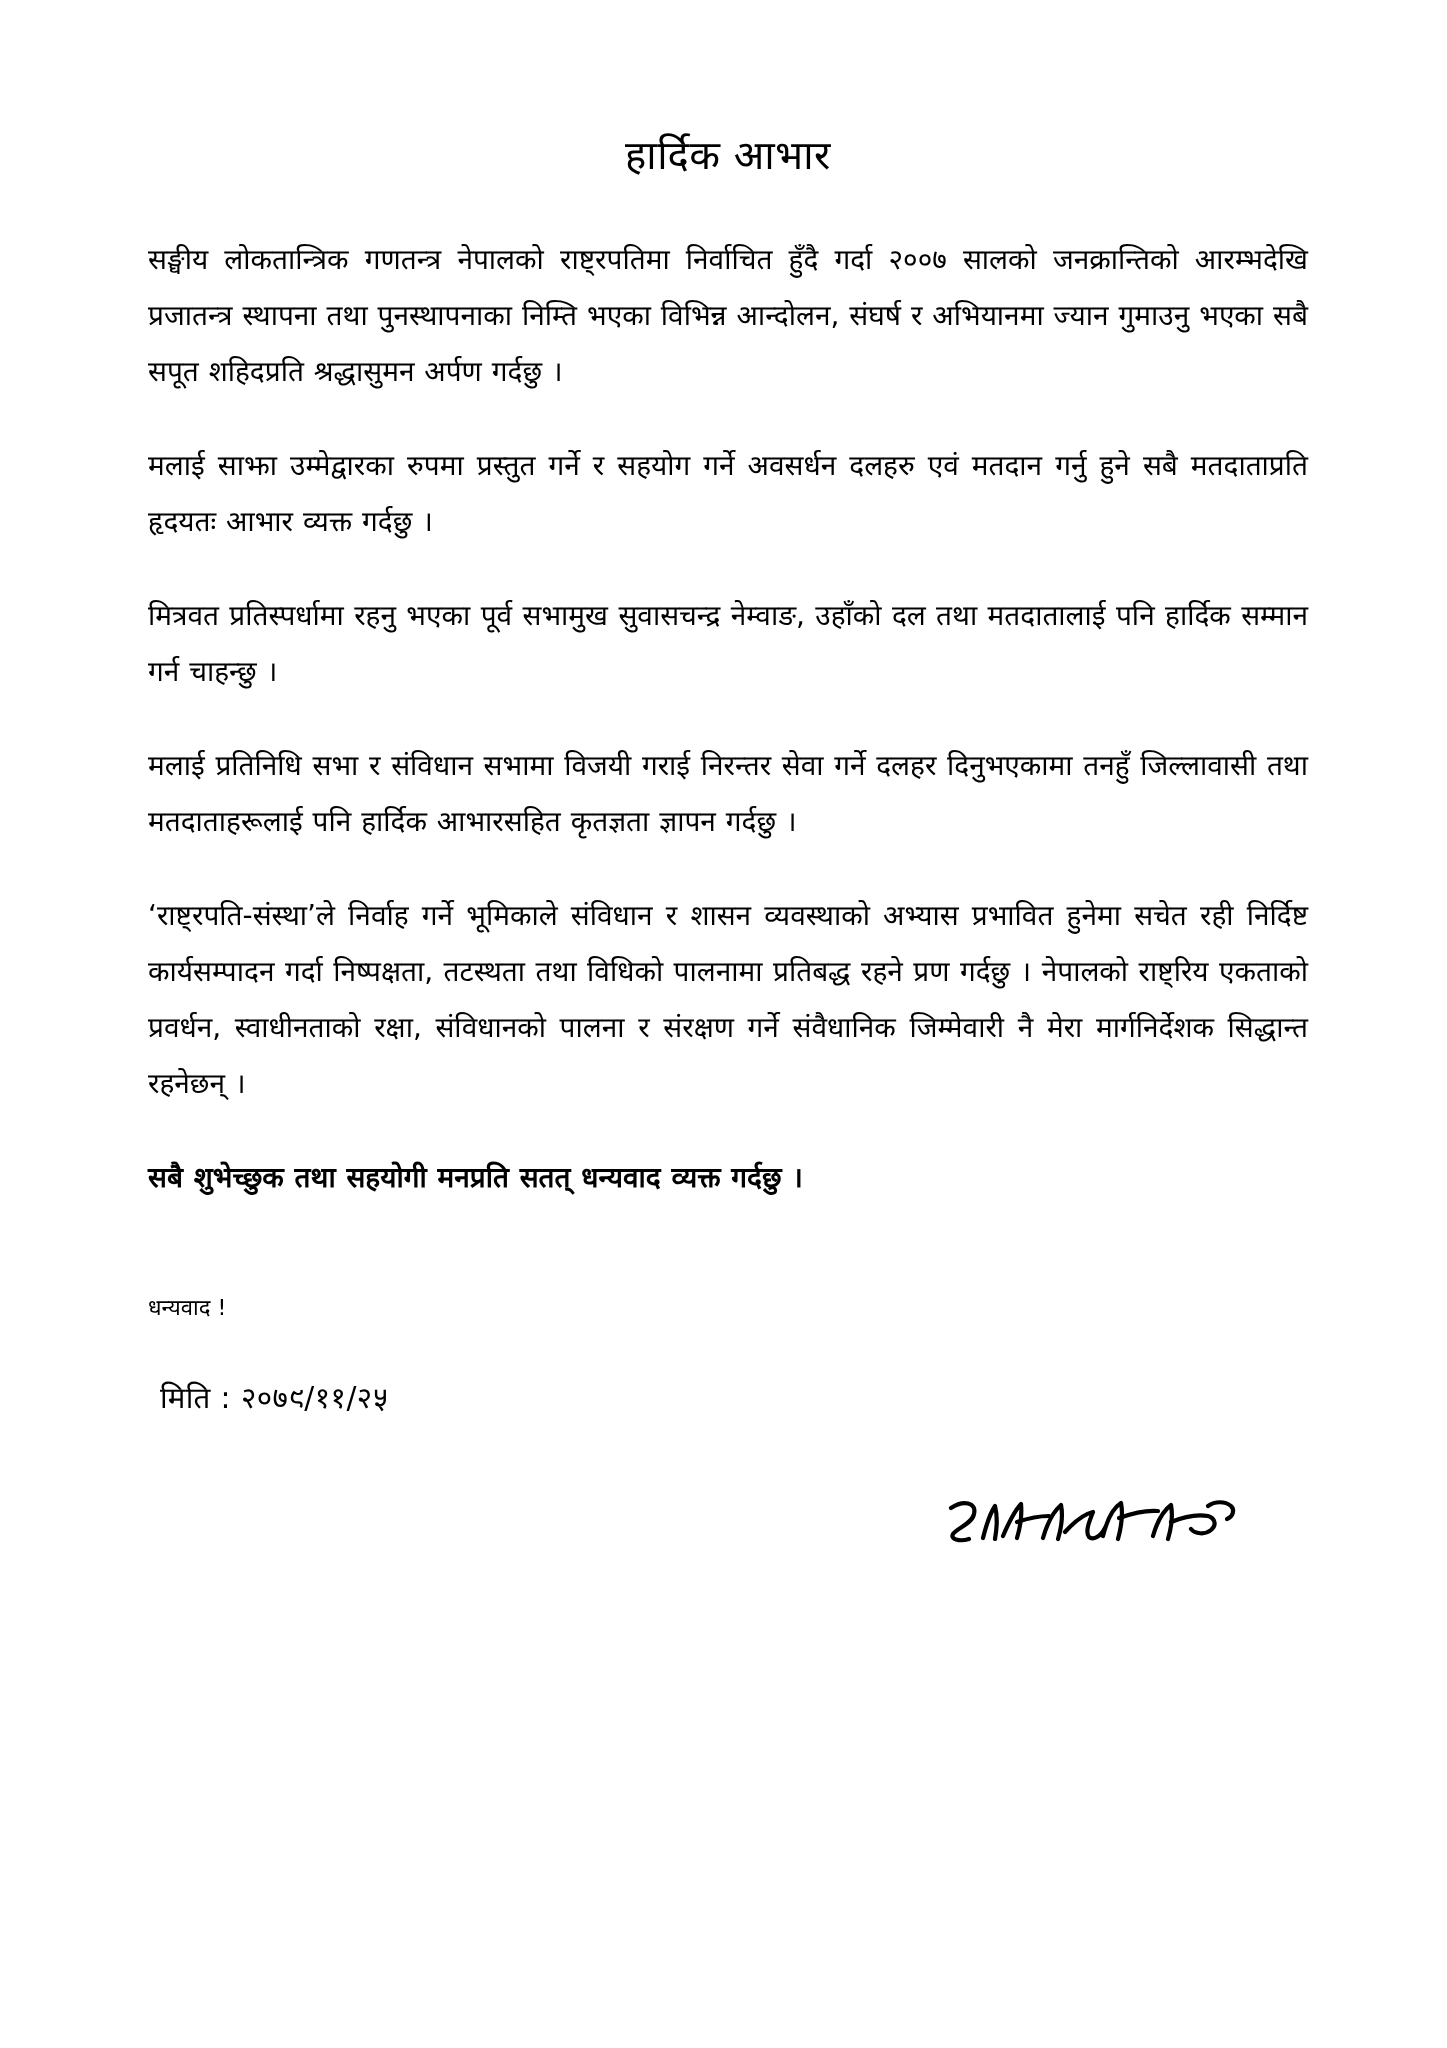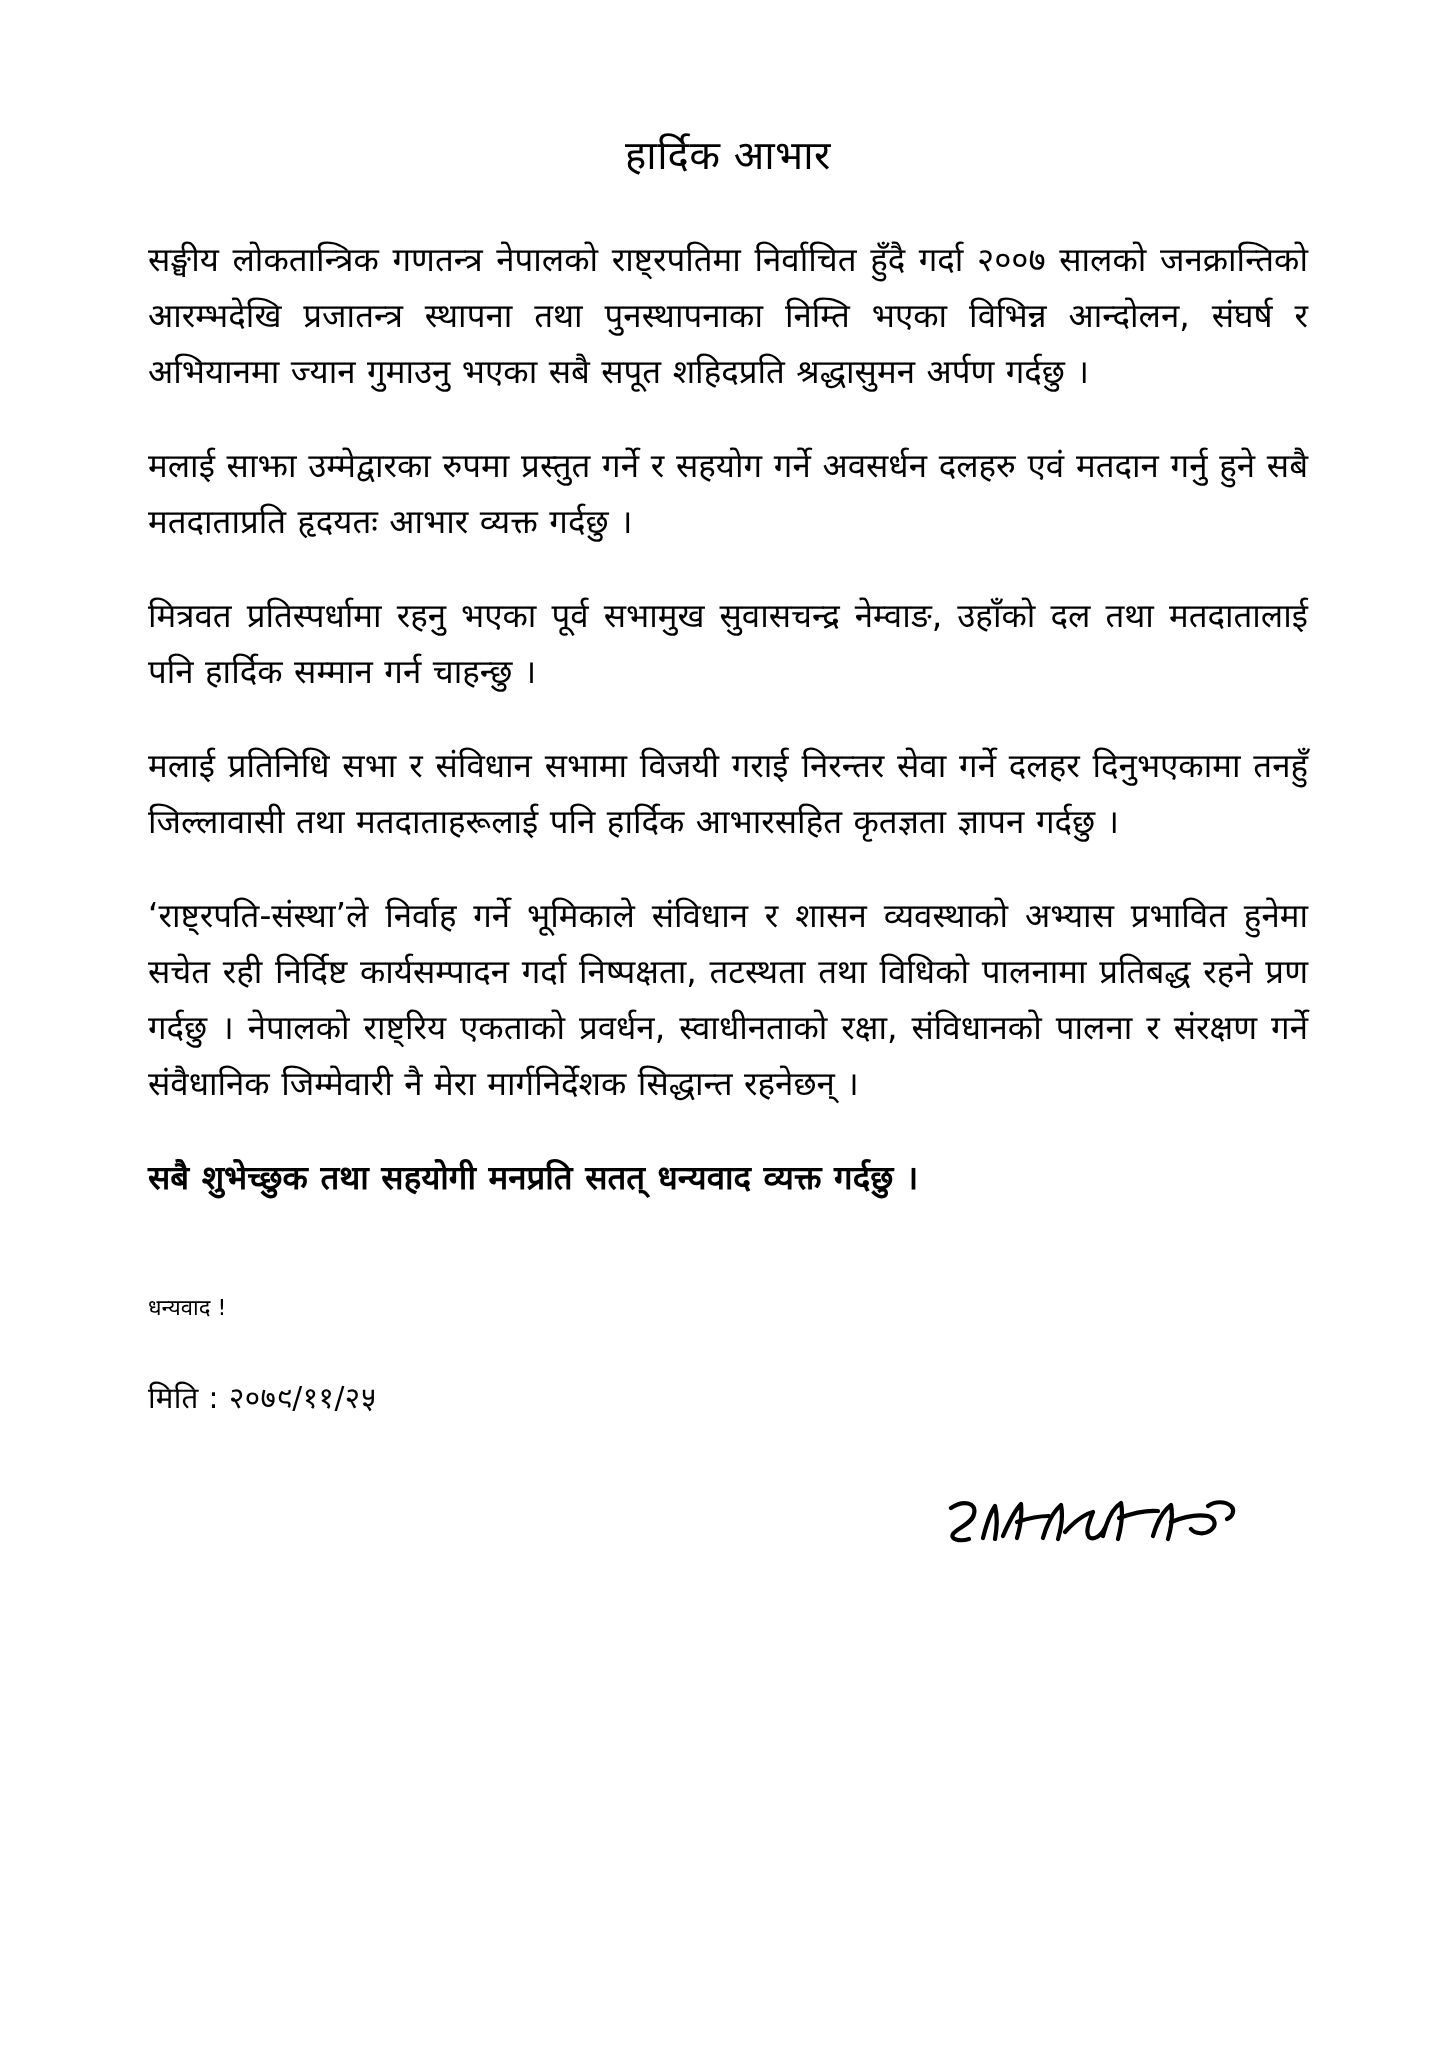--- a/index.html
+++ b/index.html
@@ -36,21 +36,21 @@
     font-weight: 400;
     margin: 0;
     padding-top: 130px;
     letter-spacing: 0.5px;
   }
   .body-block {
     margin-top: 52px;
   }
   p.para {
     margin: 0 0 38px 0;
-    font-size: 33px;
+    font-size: 28px;
     line-height: 56px;
     text-align: justify;
     text-justify: inter-word;
     word-spacing: 1px;
     hyphens: none;
   }
   p.para:last-of-type {
     margin-bottom: 0;
     font-weight: bold;
   }
@@ -59,21 +59,21 @@
   }
   .closing-line {
     font-size: 22px;
     line-height: 56px;
     margin: 0 0 34px 0;
     text-align: left;
   }
   .date-line {
     font-size: 29.5px;
     line-height: 56px;
-    margin: 0;
+    margin: 12px;
     text-align: left;
     letter-spacing: 0.5px;
   }
   .signature-area {
     position: absolute;
     right: 0;
     bottom: 500px;
     width: 430px;
     text-align: center;
   }

